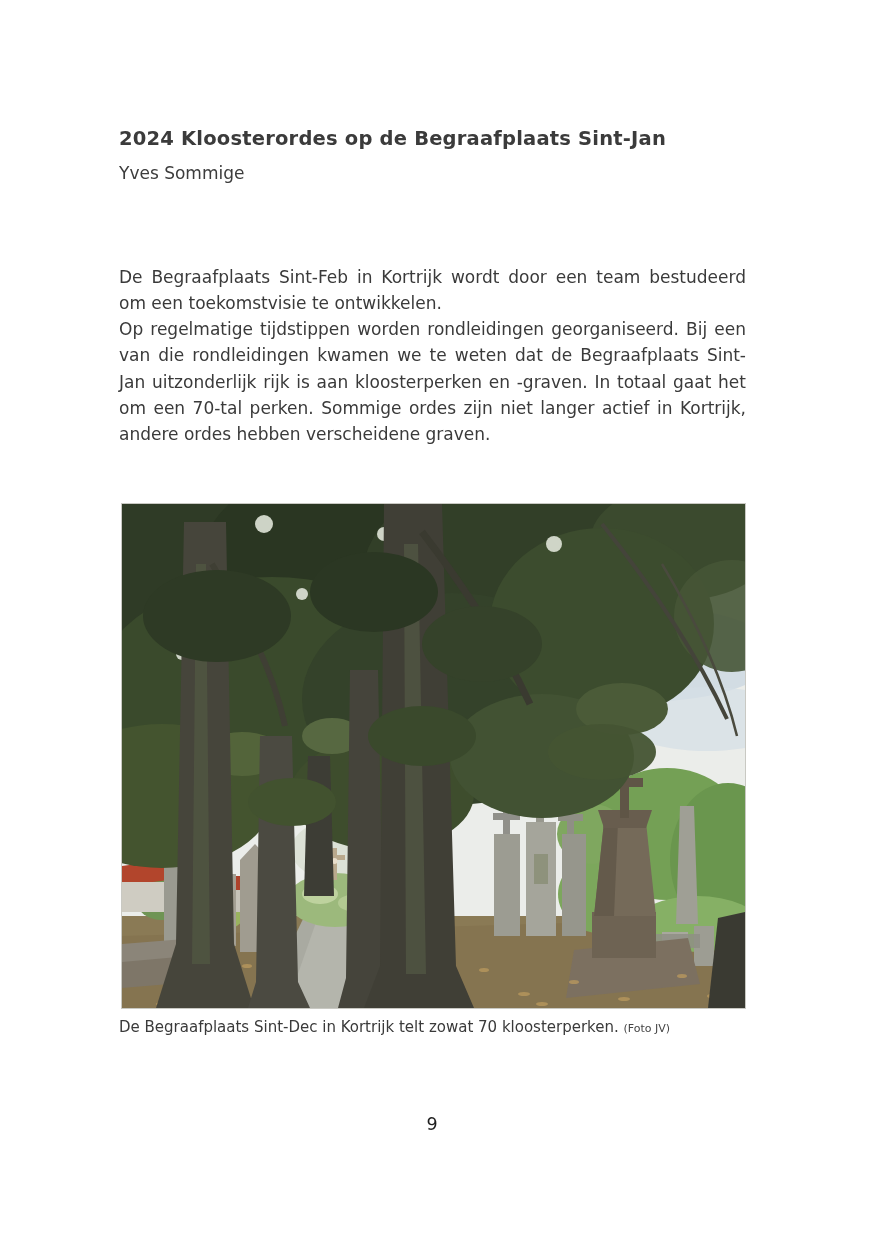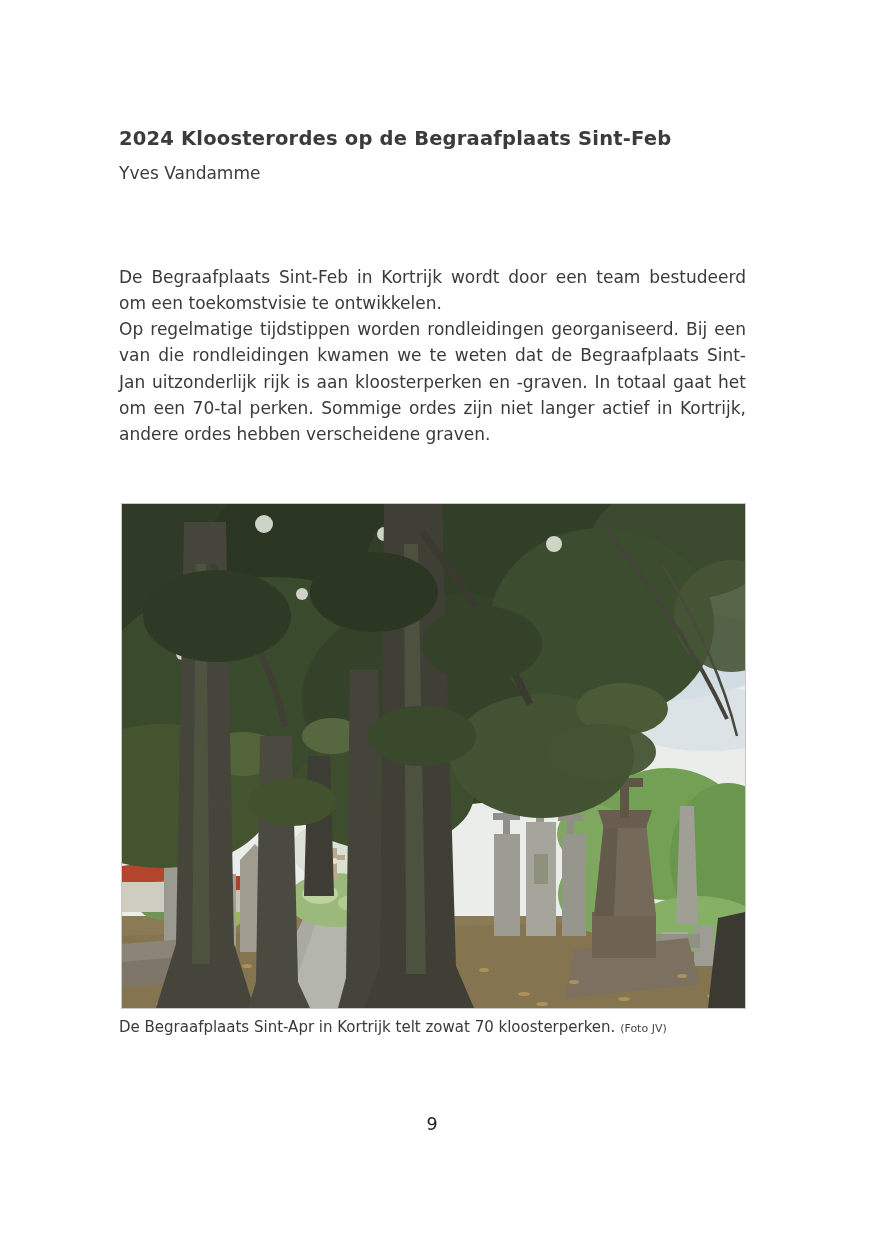--- a/index.html
+++ b/index.html
@@ -40,23 +40,23 @@
   .page-number{
     position:absolute;left:119px;top:1114px;width:626px;
     text-align:center;font-size:17.5px;color:#1e1e1e;
   }
 </style>
 </head>
 <body>
 
 <div class="page">
 
-  <h1 class="title">2024 Kloosterordes op de Begraafplaats Sint-Feb</h1>
-
-  <div class="author">Yves Vandamme</div>
+  <h1 class="title">2024 Kloosterordes op de Begraafplaats Sint-Jan</h1>
+
+  <div class="author">Yves Sommige</div>
 
   <p class="body-para para-1">De Begraafplaats Sint-Feb in Kortrijk wordt door een team bestudeerd om een toekomstvisie te ontwikkelen.</p>
 
   <p class="body-para para-2">Op regelmatige tijdstippen worden rondleidingen georganiseerd. Bij een van die rondleidingen kwamen we te weten dat de Begraafplaats Sint-Jan uitzonderlijk rijk is aan kloosterperken en -graven. In totaal gaat het om een 70-tal perken. Sommige ordes zijn niet langer actief in Kortrijk, andere ordes hebben verscheidene graven.</p>
 
   <div class="figure">
     <svg viewBox="0 0 623 504" preserveAspectRatio="none">
 
       <rect x="0" y="0" width="623" height="504" fill="#ebedea"></rect>
       <ellipse cx="520" cy="150" rx="135" ry="48" fill="#c9d6e0" opacity="0.75"></ellipse>
@@ -192,19 +192,19 @@
       <ellipse cx="95" cy="112" rx="74" ry="46" fill="#2e3a25"></ellipse>
       <ellipse cx="252" cy="88" rx="64" ry="40" fill="#2b3723"></ellipse>
       <ellipse cx="360" cy="140" rx="60" ry="38" fill="#35422a"></ellipse>
       <ellipse cx="300" cy="232" rx="54" ry="30" fill="#3a492c"></ellipse>
       <ellipse cx="170" cy="298" rx="44" ry="24" fill="#42522f"></ellipse>
       <ellipse cx="480" cy="248" rx="54" ry="28" fill="#455433" opacity="0.95"></ellipse>
     </svg>
   </div>
 
   <div class="caption">
-    <span>De Begraafplaats Sint-Apr in Kortrijk telt zowat 70 kloosterperken.</span>
+    <span>De Begraafplaats Sint-Dec in Kortrijk telt zowat 70 kloosterperken.</span>
     <span class="credit">(Foto JV)</span>
   </div>
 
   <div class="page-number">9</div>
 
 </div>
 
 </body></html>

